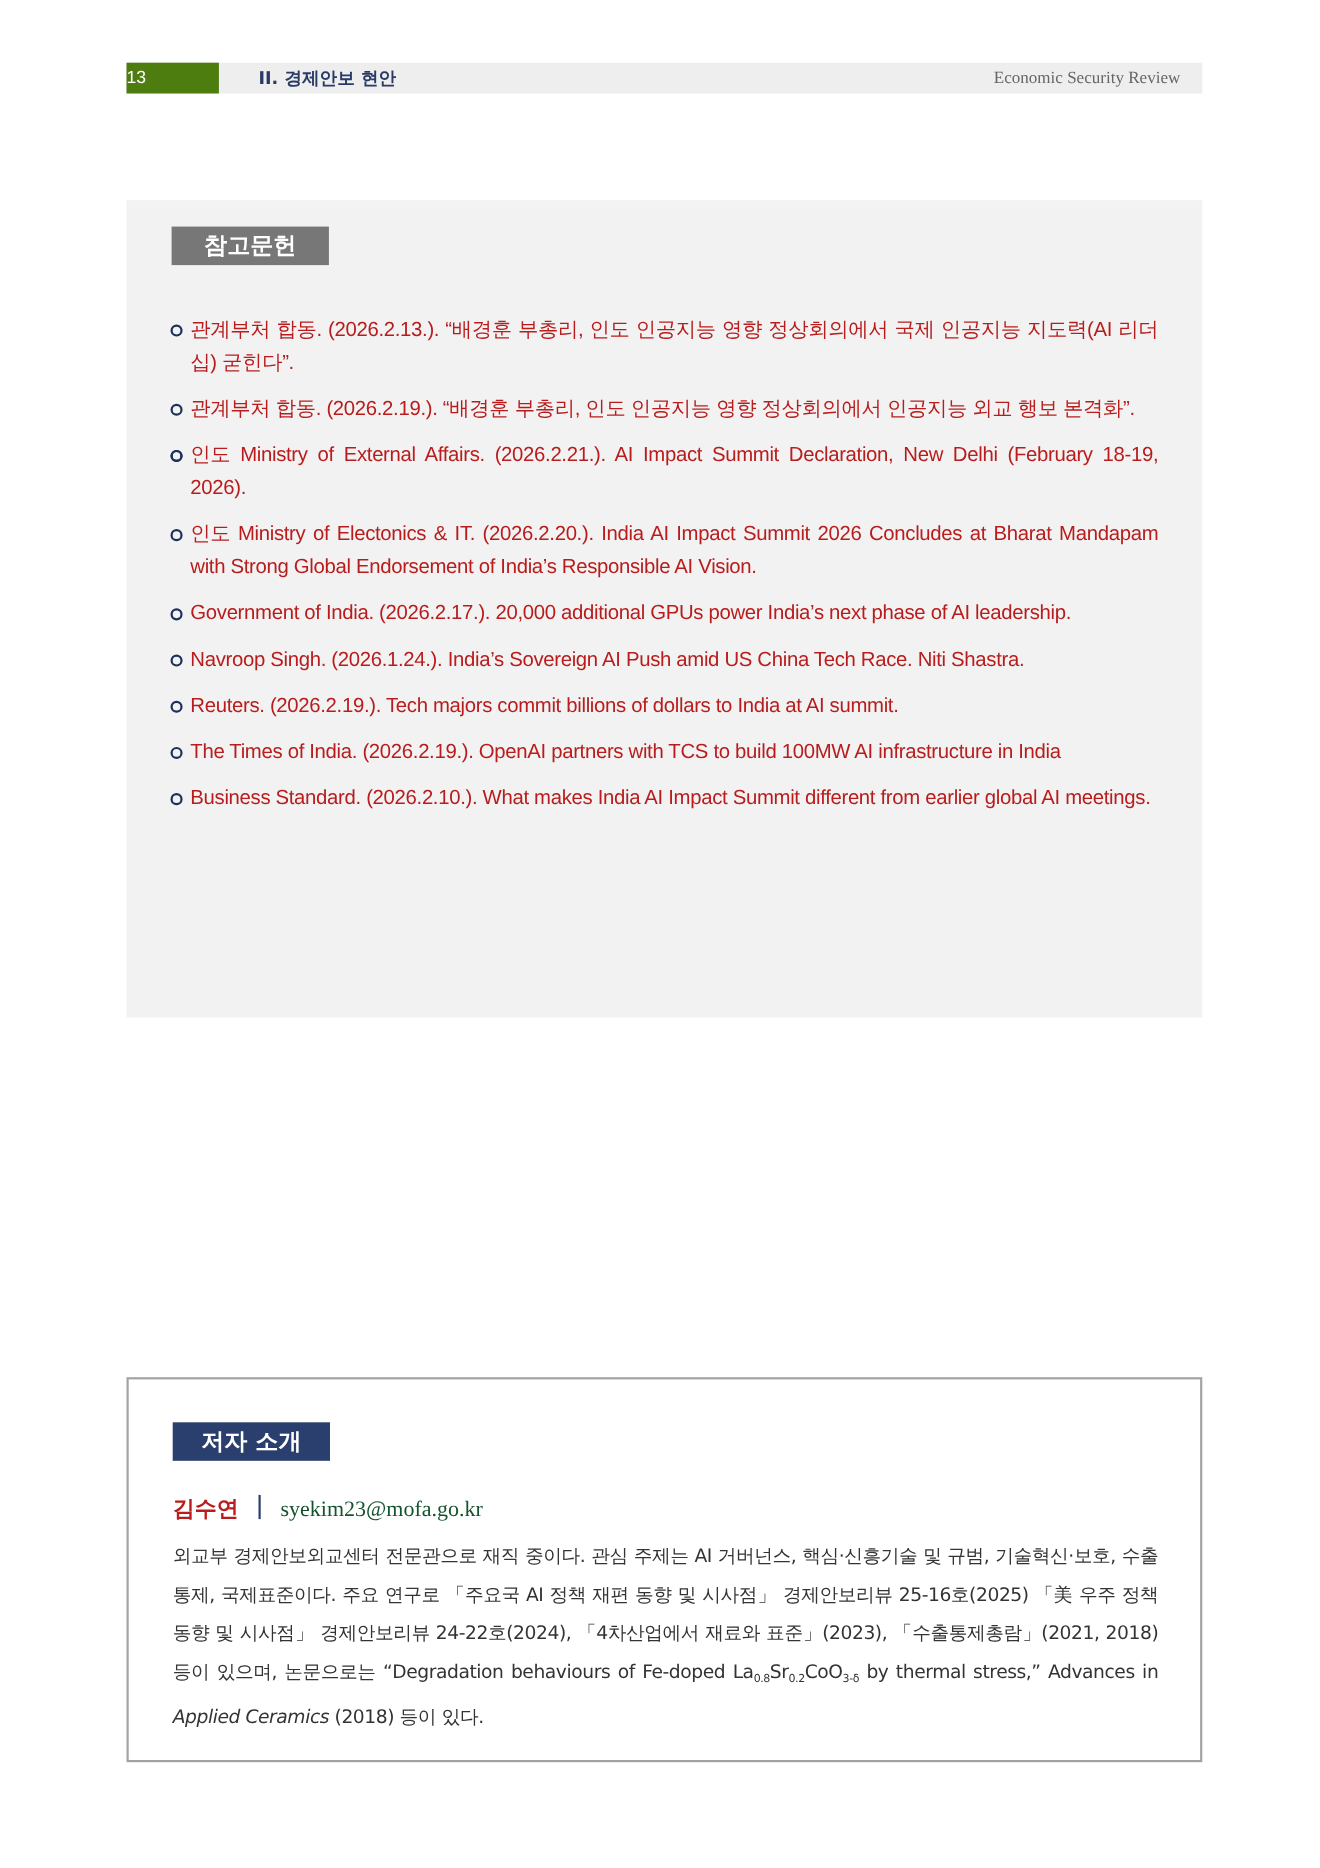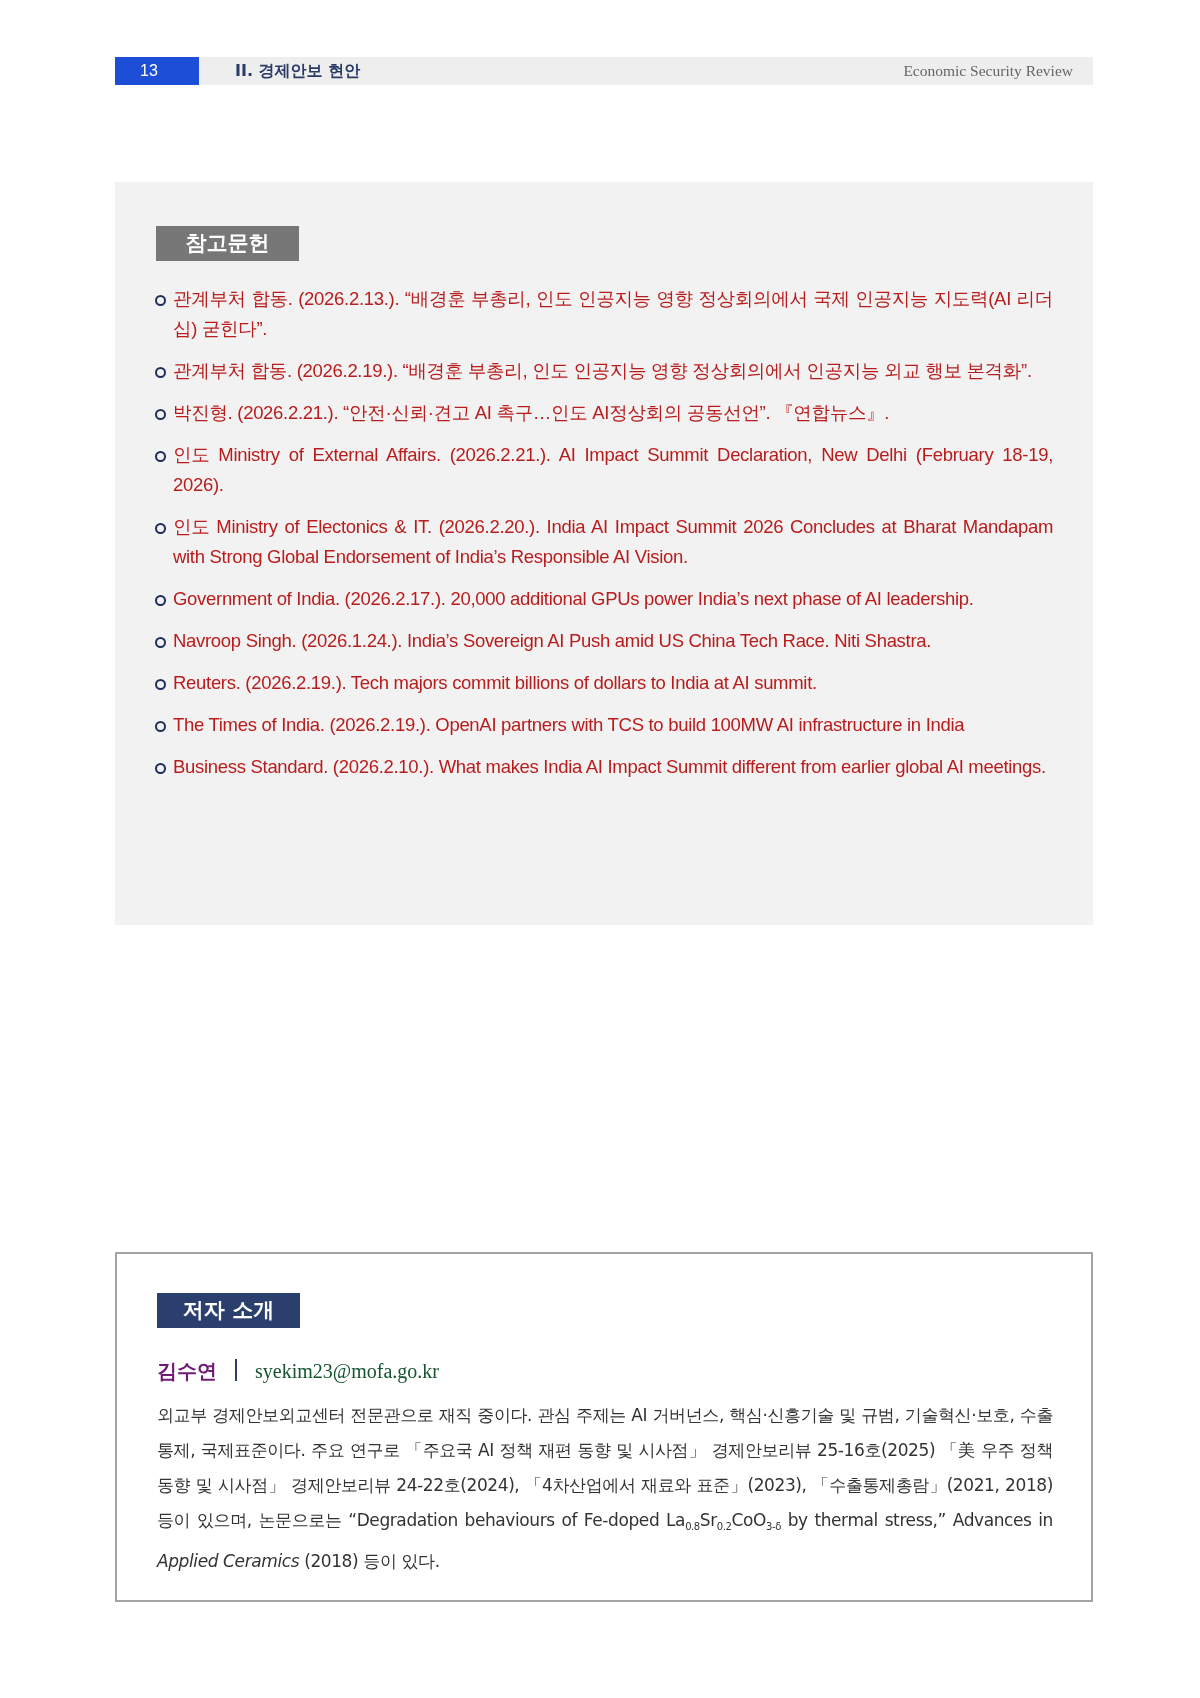--- a/index.html
+++ b/index.html
@@ -1,54 +1,54 @@
 <!DOCTYPE html>
 <html><head>
 <meta charset="utf-8">
 <style>
   * { box-sizing: border-box; margin: 0; padding: 0; }
   html, body { width: 1200px; height: 1698px; background: #ffffff; }
   body { position: relative; font-family: "DejaVu Sans", "Liberation Sans", sans-serif; color: #333333; }
 
   .header-bar { position: absolute; left: 115px; top: 57px; width: 978px; height: 28px; background: #eeeeee; }
-  .page-num { position: absolute; left: 0; top: 0; width: 84px; height: 28px; background: #1d4ed8; color: #ffffff; font-size: 16px; line-height: 28px; padding-left: 25px; font-family: "Liberation Sans", sans-serif; }
+  .page-num { position: absolute; left: 0; top: 0; width: 84px; height: 28px; background: #4d7c0f; color: #ffffff; font-size: 16px; line-height: 28px; padding-left: 0; font-family: "Liberation Sans", sans-serif; }
   .section-title { position: absolute; left: 120px; top: 0; height: 44px; line-height: 28px; font-size: 16px; font-weight: bold; color: #2a3a66; }
   .journal-name { position: absolute; right: 20px; top: 0; height: 28px; line-height: 28px; font-size: 15.5px; color: #666666; font-family: Liberation Serif, serif; }
 
   .refs-box { position: absolute; left: 115px; top: 182px; width: 978px; height: 743px; background: #f2f2f2; }
-  .refs-tag { position: absolute; left: 41px; top: 44px; width: 143px; height: 35px; background: #777777; color: #ffffff; font-size: 21px; font-weight: bold; text-align: center; line-height: 35px; }
+  .refs-tag { position: absolute; left: 41px; top: 24px; width: 143px; height: 35px; background: #777777; color: #ffffff; font-size: 21px; font-weight: bold; text-align: center; line-height: 35px; }
   .refs-list { position: absolute; left: 40px; top: 102px; width: 898px; list-style: none; }
   .ref-item { position: relative; padding-left: 18px; font-size: 18.5px; line-height: 30px; color: #b91c1c; margin-bottom: 12px; font-family: "Liberation Sans", sans-serif; letter-spacing: -0.3px; text-align: justify; }
   .ref-item .bullet { position: absolute; left: 0; top: 11px; width: 11px; height: 11px; border: 2.2px solid #1f2f5c; border-radius: 50%; }
 
   .author-box { position: absolute; left: 115px; top: 1252px; width: 978px; height: 350px; border: 2px solid #a3a3a3; background: #ffffff; }
   .author-tag { position: absolute; left: 40px; top: 39px; width: 143px; height: 35px; background: #2a3f6e; color: #ffffff; font-size: 21px; font-weight: bold; text-align: center; line-height: 35px; }
   .author-line { position: absolute; left: 40px; top: 102px; font-size: 20px; line-height: 30px; }
-  .author-name { font-weight: bold; color: #701a75; }
+  .author-name { font-weight: bold; color: #b91c1c; }
   .author-sep { display: inline-block; width: 2px; height: 22px; background: #2a3f6e; margin: 0 18px; vertical-align: -3px; }
   .author-email { color: #14532d; font-family: Liberation Serif, serif; }
   .author-bio { position: absolute; left: 40px; top: 144px; width: 896px; font-size: 17px; line-height: 35px; color: #333333; text-align: justify; letter-spacing: -0.4px; }
   .author-bio sub { font-size: 10px; }
   .author-bio i { font-style: italic; }
 </style>
 </head>
 <body>
 
 <div class="header-bar">
   <div class="page-num">13</div>
   <div class="section-title">II. 경제안보 현안</div>
   <div class="journal-name">Economic Security Review</div>
 </div>
 
 <div class="refs-box">
   <div class="refs-tag">참고문헌</div>
   <ul class="refs-list">
     <li class="ref-item"><span class="bullet"></span><span>관계부처 합동. (2026.2.13.). “배경훈 부총리, 인도 인공지능 영향 정상회의에서 국제 인공지능 지도력(AI 리더십) 굳힌다”.</span></li>
     <li class="ref-item"><span class="bullet"></span><span>관계부처 합동. (2026.2.19.). “배경훈 부총리, 인도 인공지능 영향 정상회의에서 인공지능 외교 행보 본격화”.</span></li>
-    <li class="ref-item"><span class="bullet"></span><span>박진형. (2026.2.21.). “안전·신뢰·견고 AI 촉구…인도 AI정상회의 공동선언”. 『연합뉴스』.</span></li>
+    <li class="ref-item"><span class="bullet"></span></li>
     <li class="ref-item"><span class="bullet"></span><span>인도 Ministry of External Affairs. (2026.2.21.). AI Impact Summit Declaration, New Delhi (February 18-19, 2026).</span></li>
     <li class="ref-item"><span class="bullet"></span><span>인도 Ministry of Electonics &amp; IT. (2026.2.20.). India AI Impact Summit 2026 Concludes at Bharat Mandapam with Strong Global Endorsement of India’s Responsible AI Vision.</span></li>
     <li class="ref-item"><span class="bullet"></span><span>Government of India. (2026.2.17.). 20,000 additional GPUs power India’s next phase of AI leadership.</span></li>
     <li class="ref-item"><span class="bullet"></span><span>Navroop Singh. (2026.1.24.). India’s Sovereign AI Push amid US China Tech Race. Niti Shastra.</span></li>
     <li class="ref-item"><span class="bullet"></span><span>Reuters. (2026.2.19.). Tech majors commit billions of dollars to India at AI summit.</span></li>
     <li class="ref-item"><span class="bullet"></span><span>The Times of India. (2026.2.19.). OpenAI partners with TCS to build 100MW AI infrastructure in India</span></li>
     <li class="ref-item"><span class="bullet"></span><span>Business Standard. (2026.2.10.). What makes India AI Impact Summit different from earlier global AI meetings.</span></li>
   </ul>
 </div>
 

